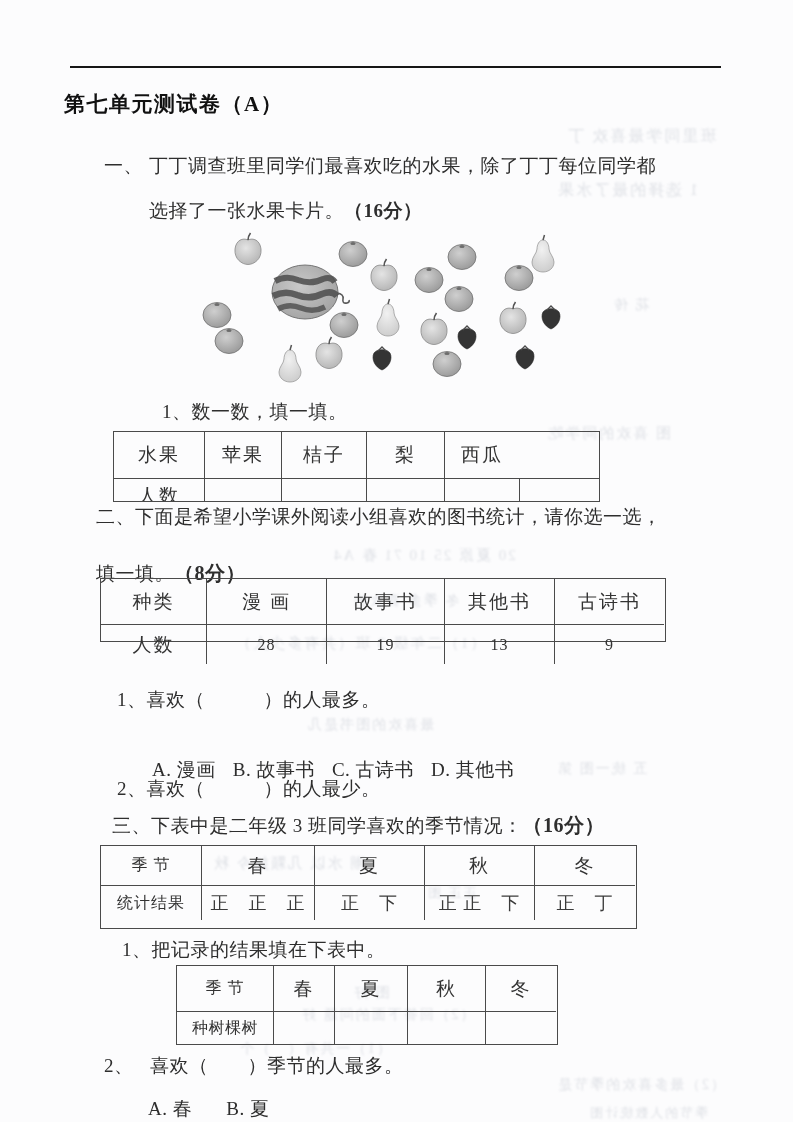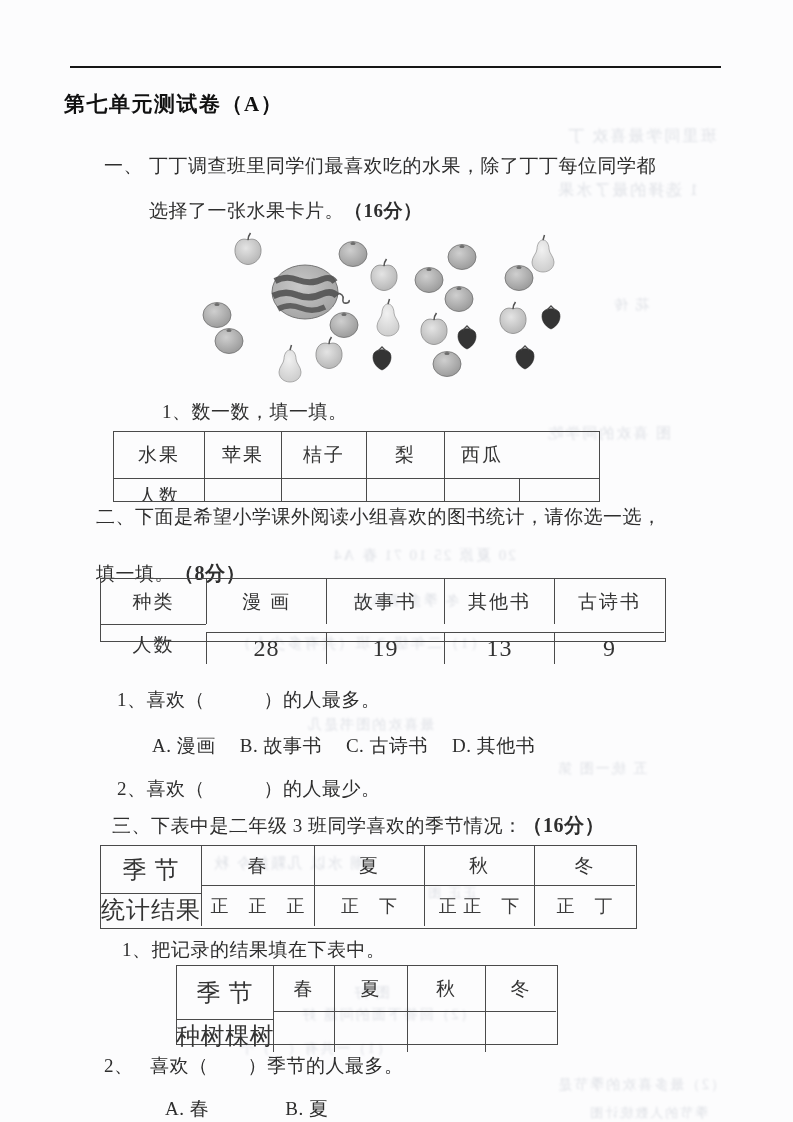--- a/index.html
+++ b/index.html
@@ -18,21 +18,21 @@
   .rule{left:70px;top:66px;width:651px;height:2px;background:#161616;}
   .tbl{position:absolute;border:1.6px solid #4a4a4a;box-sizing:border-box;}
   .trow{display:grid;box-sizing:border-box;}
   .tcell{
     box-sizing:border-box;display:flex;align-items:center;justify-content:center;
     font-size:19px;letter-spacing:2px;border-left:1.5px solid #4a4a4a;
     white-space:nowrap;color:#333;
   }
   .tcell:first-child{border-left:none;}
   .trow + .trow .tcell{border-top:1.5px solid #4a4a4a;}
-  .tcell.small{font-size:24px;letter-spacing:1px;margin-top:8px;}
+  .tcell.small{font-size:16px;letter-spacing:1px;}
   .tcell.tally{font-size:18px;letter-spacing:1px;color:#3a3a3a;}
   .clip{overflow:hidden;}
   .opts{position:absolute;display:flex;}
   .bleed{
     position:absolute;color:#9aa2b0;opacity:0.30;filter:blur(1.1px);
     transform:scaleX(-1);white-space:nowrap;letter-spacing:2px;
   }
   svg{display:block;}
 </style>
 </head>
@@ -167,21 +167,21 @@
   <div class="trow" style="grid-template-columns:105px 120px 118px 110px 110px;height:40px;">
     <div class="tcell">人数</div>
     <div class="tcell small">28</div>
     <div class="tcell small">19</div>
     <div class="tcell small">13</div>
     <div class="tcell small">9</div>
   </div>
 </div>
 
 <div class="abs txt" style="left:117px;top:687px;">1、喜欢（　　　）的人最多。</div>
-<div class="opts" style="left:152px;top:733px;gap:24px;">
+<div class="opts" style="left:152px;top:757px;gap:17px;">
   <span class="txt">A. 漫画</span>
   <span class="txt">B. 故事书</span>
   <span class="txt">C. 古诗书</span>
   <span class="txt">D. 其他书</span>
 </div>
 <div class="abs txt" style="left:117px;top:776px;">2、喜欢（　　　）的人最少。</div>
 
 <div class="abs txt" style="left:112px;top:812px;"><span>三、下表中是二年级 3 班同学喜欢的季节情况：</span><span class="bold" style="font-size:20px;">（16分）</span></div>
 
 <div class="tbl" style="left:100px;top:845px;width:537px;height:84px;">
@@ -215,16 +215,16 @@
     <div class="tcell small" style="letter-spacing:0.5px;">种树棵树</div>
     <div class="tcell"></div>
     <div class="tcell"></div>
     <div class="tcell"></div>
     <div class="tcell"></div>
   </div>
 </div>
 
 <div class="abs txt" style="left:104px;top:1053px;">2、</div>
 <div class="abs txt" style="left:150px;top:1053px;">喜欢（　　）季节的人最多。</div>
-<div class="opts" style="left:165px;top:1096px;gap:76px;">
+<div class="opts" style="left:148px;top:1096px;gap:34px;">
   <span class="txt">A. 春</span>
   <span class="txt">B. 夏</span>
 </div>
 
 </body></html>

